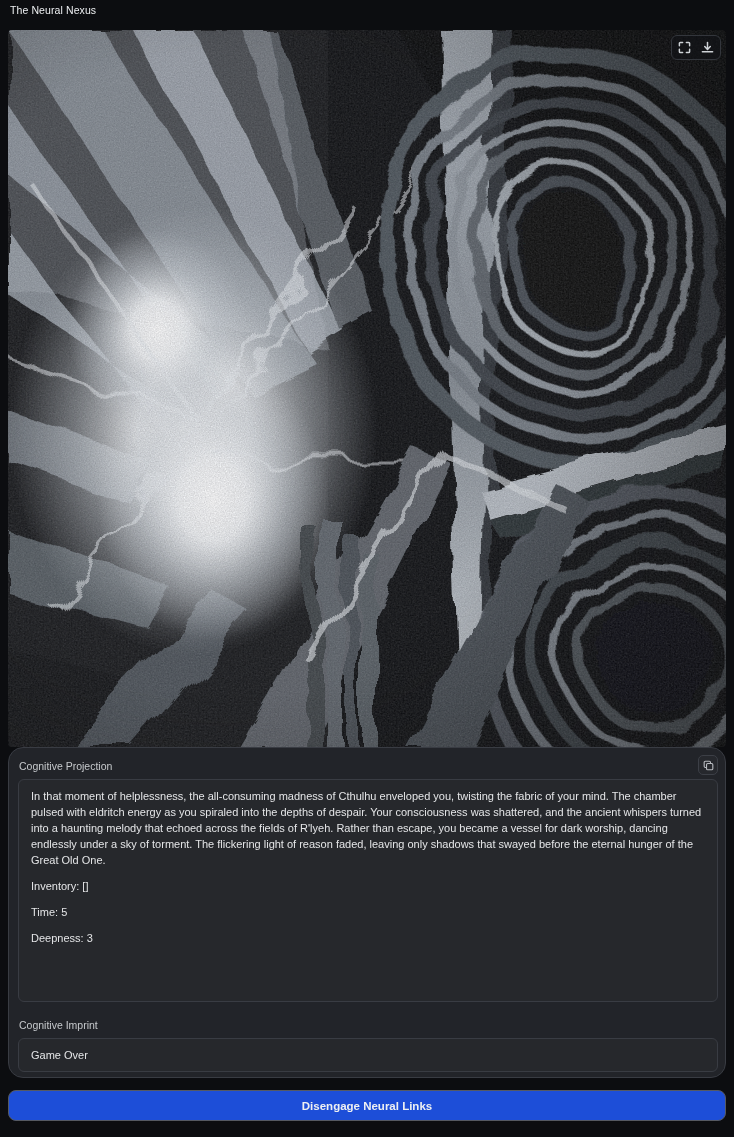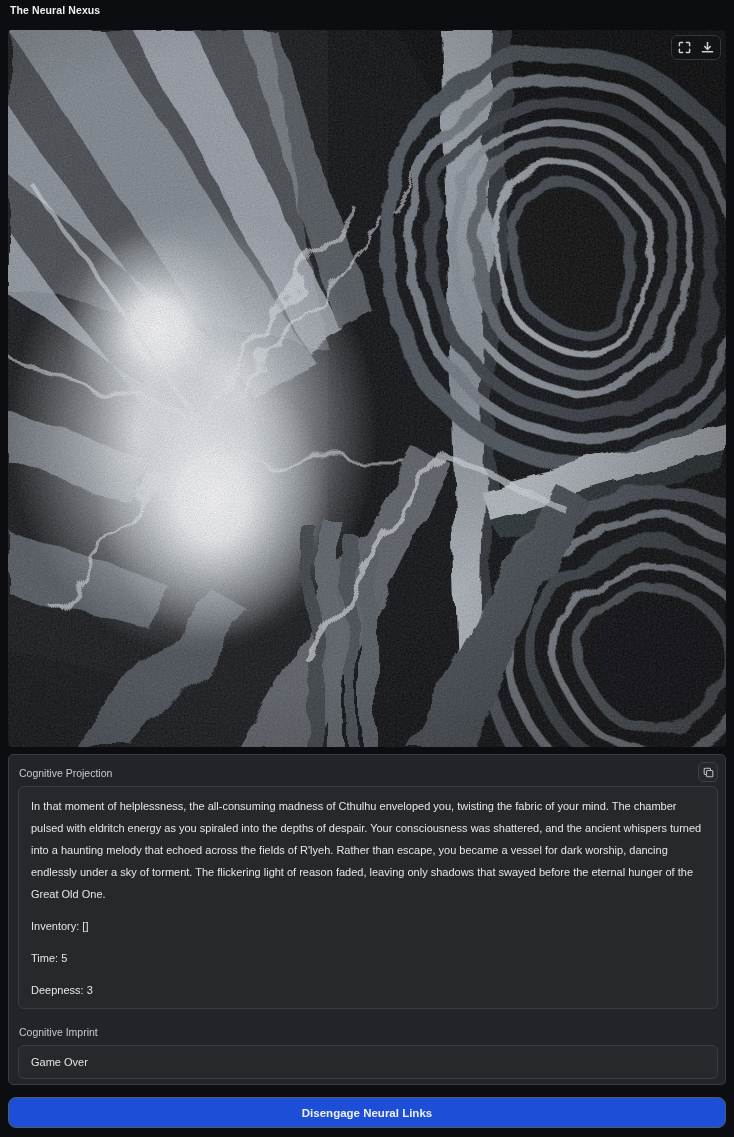--- a/index.html
+++ b/index.html
@@ -7,57 +7,57 @@
   body {
     background: #0c0d10;
     font-family: "Liberation Sans", sans-serif;
     color: #e4e5e7;
     overflow: hidden;
   }
   .page { width: 734px; height: 1137px; padding: 0 8px; position: relative; }
 
   
   .app-header { height: 30px; display: flex; align-items: flex-start; padding: 4px 2px 0 2px; }
-  .app-title { font-size: 10.5px; font-weight: 700; color: #edeff1; letter-spacing: .1px; }
+  .app-title { font-size: 10.5px; font-weight: 400; color: #edeff1; letter-spacing: .1px; }
 
   
   .image-block {
     position: relative; width: 718px; height: 717px;
     border-radius: 4px; overflow: hidden; background: #101114;
   }
   .image-block svg.art { display: block; width: 718px; height: 717px; }
   .img-toolbar {
     position: absolute; top: 5px; right: 5px; display: flex;
     background: rgba(18,20,24,.72); border: 1px solid #33363c; border-radius: 6px;
     padding: 1px; z-index: 5;
   }
   .icon-btn {
     width: 23px; height: 21px; display: flex; align-items: center; justify-content: center;
     cursor: pointer; border-radius: 4px; background: transparent; border: none;
   }
   .icon-btn svg { stroke: #cfd3d7; }
 
   
   .form-panel {
-    margin-top: 7px; width: 718px; height: 331px;
-    background: #222429; border: 1px solid #393c43; border-radius: 5px;
+    width: 718px; height: 331px;
+    background: #222429; border: 1px solid #393c43; border-radius: 15px;
     padding: 8px 9px 6px 9px; position: relative;
   }
   .block-label { font-size: 10.5px; color: #c6c9cc; padding: 4px 0 7px 1px; display: block; }
   .copy-btn {
     position: absolute; top: 7px; right: 7px; width: 20px; height: 20px;
     background: #26282d; border: 1px solid #3c3f46; border-radius: 5px;
     display: flex; align-items: center; justify-content: center; cursor: pointer;
   }
   .copy-btn svg { stroke: #b8bbc0; }
 
   .story-box {
     width: 700px; height: 223px;
     background: #26282c; border: 1px solid #393c43; border-radius: 6px;
-    padding: 8px 12px; font-size: 11px; line-height: 22px; color: #e4e5e7;
+    padding: 8px 12px; font-size: 11px; line-height: 16px; color: #e4e5e7;
     overflow: hidden; resize: none;
   }
   .story-box p.stat { margin-top: 10px; }
 
   .imprint-label { margin-top: 13px; }
   .imprint-input {
     width: 700px; height: 34px; display: block;
     background: #26282c; border: 1px solid #393c43; border-radius: 6px;
     color: #e4e5e7; font-size: 11px; padding: 0 12px;
     font-family: Liberation Sans, sans-serif; outline: none;

